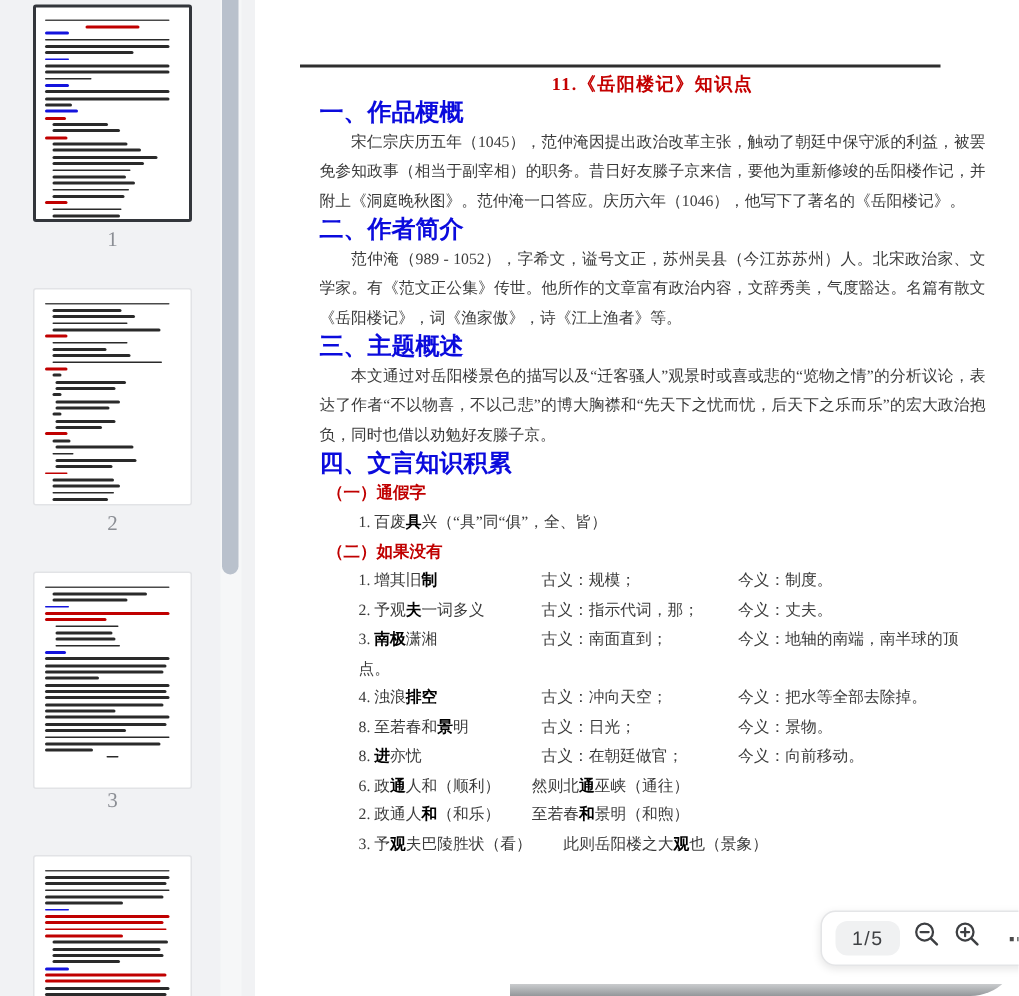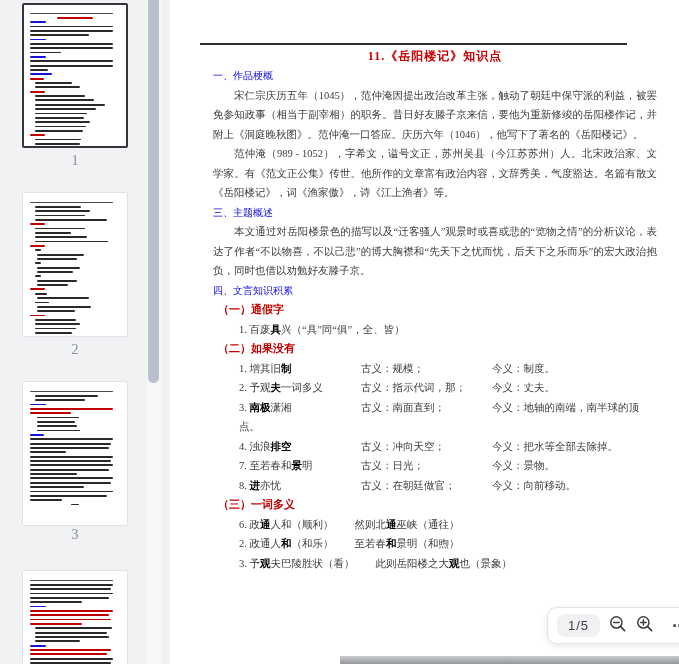--- a/index.html
+++ b/index.html
@@ -16,29 +16,29 @@
     box-sizing:border-box;padding:9px 7px;overflow:hidden;border:1px solid #e2e3e6;border-radius:2px;
     cursor:pointer;
   }
   .thumb.selected{border:2px solid #33363b;padding:8px 6px;}
   .tline{height:1.8px;margin-bottom:2.55px;border-radius:1px;}
   .thumb-label{
     position:absolute;left:22px;width:106px;text-align:center;
     color:#8b8e94;font-size:14px;line-height:16px;font-family:"Liberation Serif",serif;
   }
   
-  .main{position:absolute;left:170px;top:0;width:509px;height:664px;background:#ffffff;overflow:hidden;}
+  .main{position:absolute;left:170px;top:0;width:509px;height:664px;background:#ffffff;overflow:hidden;border-radius:32px;}
   .docbody{
     position:absolute;left:43px;top:0;width:444px;
     font-family:"Liberation Serif","DejaVu Serif",serif;
     color:#3b3b3b;font-size:10.5px;line-height:19.5px;
   }
   .hrule{height:2px;background:#2e2e2e;margin-top:43px;margin-left:-13px;width:427px;margin-bottom:1px;}
   .doc-title{text-align:center;color:#c40000;font-weight:bold;font-size:12px;letter-spacing:1px;line-height:20px;}
-  .h-blue{color:#0b0bdd;font-weight:normal;font-size:10px;}
+  .h-blue{color:#0b0bdd;font-weight:bold;font-size:16px;}
   .h-red{color:#c00000;font-weight:bold;font-size:11px;padding-left:5px;}
   .para{margin:0;text-align:justify;text-indent:2em;}
   .row{padding-left:26px;}
   .term{display:inline-block;min-width:122px;}
   .gu{display:inline-block;min-width:131px;}
   .bold-ch,.b1{font-weight:900;color:#000;}
   .bottombar{
     position:absolute;left:170px;top:656px;width:509px;height:8px;
     background:linear-gradient(#caccce,#94979a);
   }
@@ -192,39 +192,39 @@
 </div>
 
 <div class="main">
   <div class="docbody">
     <div class="hrule"></div>
     <div class="doc-title">11.《岳阳楼记》知识点</div>
 
     <div class="h-blue">一、作品梗概</div>
     <p class="para">宋仁宗庆历五年（1045），范仲淹因提出政治改革主张，触动了朝廷中保守派的利益，被罢免参知政事（相当于副宰相）的职务。昔日好友滕子京来信，要他为重新修竣的岳阳楼作记，并附上《洞庭晚秋图》。范仲淹一口答应。庆历六年（1046），他写下了著名的《岳阳楼记》。</p>
 
+    <div class="h-blue">二、作者简介</div>
     <p class="para">范仲淹（989 - 1052），字希文，谥号文正，苏州吴县（今江苏苏州）人。北宋政治家、文学家。有《范文正公集》传世。他所作的文章富有政治内容，文辞秀美，气度豁达。名篇有散文《岳阳楼记》，词《渔家傲》，诗《江上渔者》等。</p>
 
     <div class="h-blue">三、主题概述</div>
     <p class="para">本文通过对岳阳楼景色的描写以及“迁客骚人”观景时或喜或悲的“览物之情”的分析议论，表达了作者“不以物喜，不以己悲”的博大胸襟和“先天下之忧而忧，后天下之乐而乐”的宏大政治抱负，同时也借以劝勉好友滕子京。</p>
 
     <div class="h-blue">四、文言知识积累</div>
 
     <div class="h-red">（一）通假字</div>
     <div class="row"><span>1. 百废</span><span class="bold-ch">具</span><span>兴（“具”同“俱”，全、皆）</span></div>
 
     <div class="h-red">（二）如果没有</div>
     <div class="row"><span class="term"><span>1. 增其旧</span><span class="bold-ch">制</span></span><span class="gu">古义：规模；</span><span>今义：制度。</span></div>
     <div class="row"><span class="term"><span>2. 予观</span><span class="bold-ch">夫</span><span>一词多义</span></span><span class="gu">古义：指示代词，那；</span><span>今义：丈夫。</span></div>
     <div class="row"><span class="term"><span>3. </span><span class="bold-ch">南极</span><span>潇湘</span></span><span class="gu">古义：南面直到；</span><span>今义：地轴的南端，南半球的顶点。</span></div>
     <div class="row"><span class="term"><span>4. 浊浪</span><span class="bold-ch">排空</span></span><span class="gu">古义：冲向天空；</span><span>今义：把水等全部去除掉。</span></div>
-    <div class="row"><span class="term"><span>7. 至若春和</span><span class="bold-ch">景</span><span>明</span></span><span class="gu">古义：日光；</span><span>今义：景物。</span></div>
+    <div class="row"><span class="term"><span>8. 至若春和</span><span class="bold-ch">景</span><span>明</span></span><span class="gu">古义：日光；</span><span>今义：景物。</span></div>
     <div class="row"><span class="term"><span>8. </span><span class="bold-ch">进</span><span>亦忧</span></span><span class="gu">古义：在朝廷做官；</span><span>今义：向前移动。</span></div>
 
-    <div class="h-red">（三）一词多义</div>
     <div class="row"><span>6. 政</span><span class="bold-ch">通</span><span>人和（顺利）　　然则北</span><span class="bold-ch">通</span><span>巫峡（通往）</span></div>
     <div class="row"><span>2. 政通人</span><span class="bold-ch">和</span><span>（和乐）　　至若春</span><span class="bold-ch">和</span><span>景明（和煦）</span></div>
     <div class="row"><span>3. 予</span><span class="bold-ch">观</span><span>夫巴陵胜状（看）　　此则岳阳楼之大</span><span class="bold-ch">观</span><span>也（景象）</span></div>
 
   </div>
 
   <div class="bottombar"></div>
 </div>
 
 <div class="toolbar">

